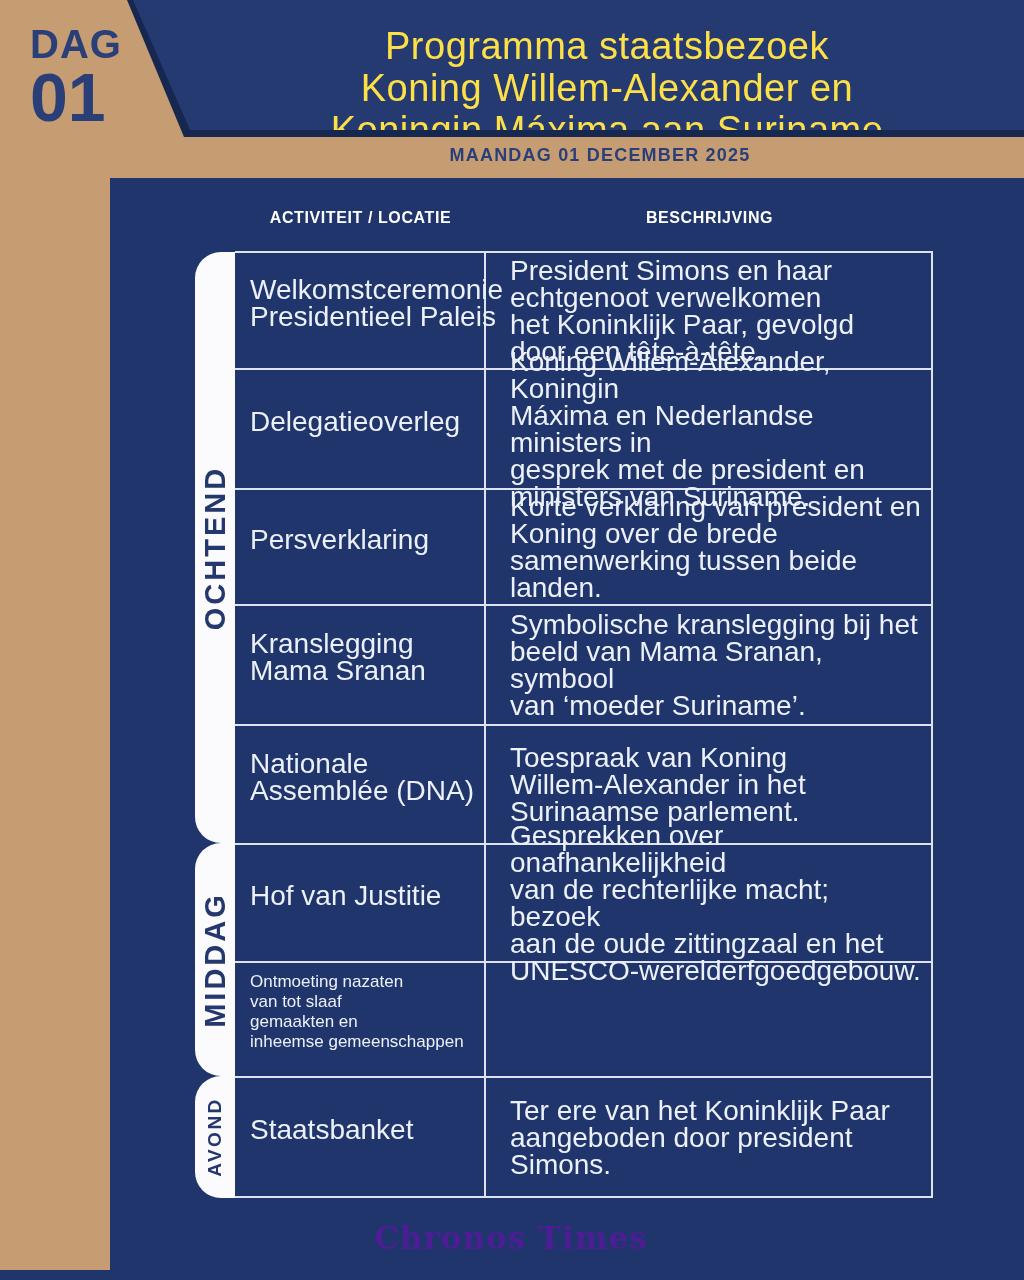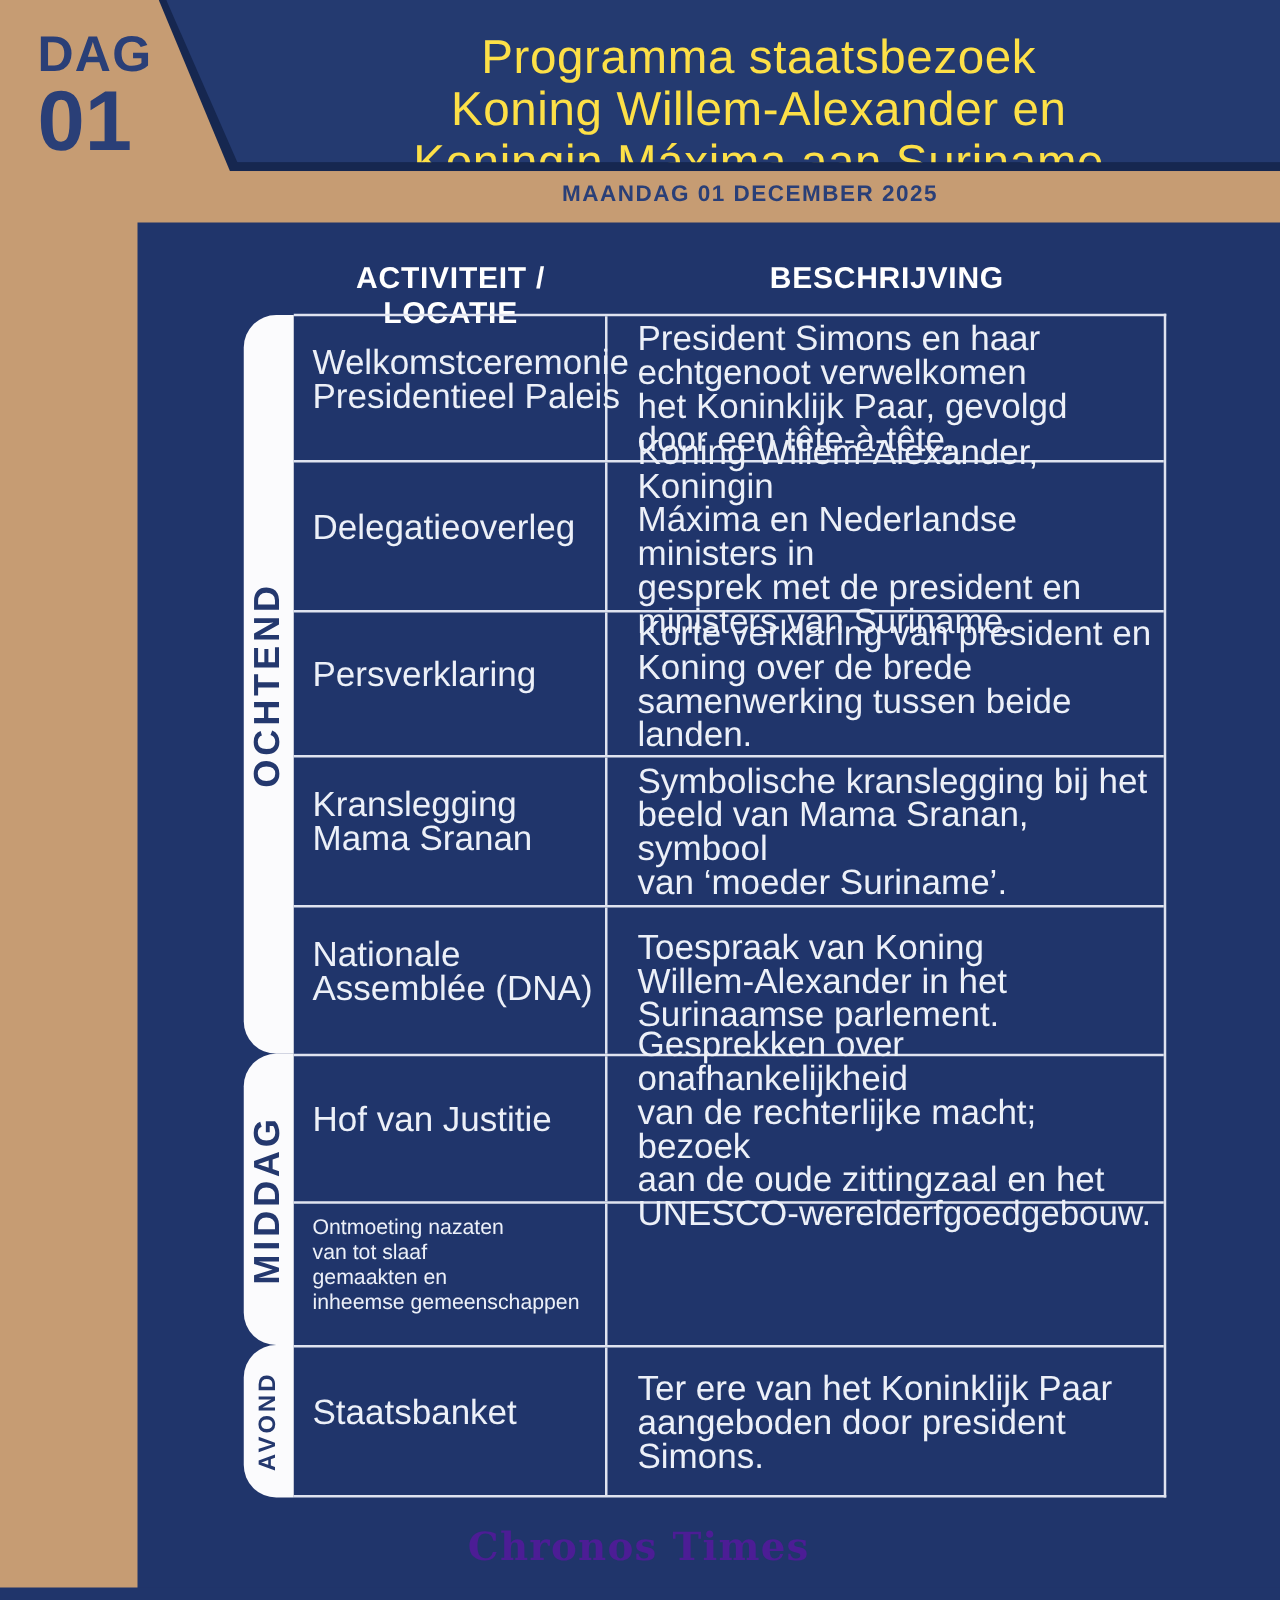--- a/index.html
+++ b/index.html
@@ -36,21 +36,21 @@
   .day-number { font-size:68px; font-weight:bold; line-height:58px; margin-top:2px; }
 
   
   .date-banner {
     position:absolute; left:300px; top:145px; width:600px; text-align:center;
     color:#2A3F77; font-weight:bold; font-size:18px; letter-spacing:1.2px;
   }
 
   
   .col-headers { position:absolute; left:235px; top:209px; width:698px; display:flex; }
-  .col-h { color:#FFFFFF; font-weight:bold; font-size:24px; letter-spacing:0.6px; text-align:center; }
+  .col-h { color:#FFFFFF; font-weight:bold; font-size:16px; letter-spacing:0.6px; text-align:center; }
   .col-h1 { width:251px; }
   .col-h2 { flex:1; }
 
   
   .table {
     position:absolute; left:235px; top:251px; width:698px;
     border-top:2.5px solid #DFE3F0; border-right:2.5px solid #DFE3F0; border-bottom:2.5px solid #DFE3F0;
   }
   .row { display:flex; border-bottom:2.5px solid #DFE3F0; }
   .row:last-child { border-bottom:none; }

